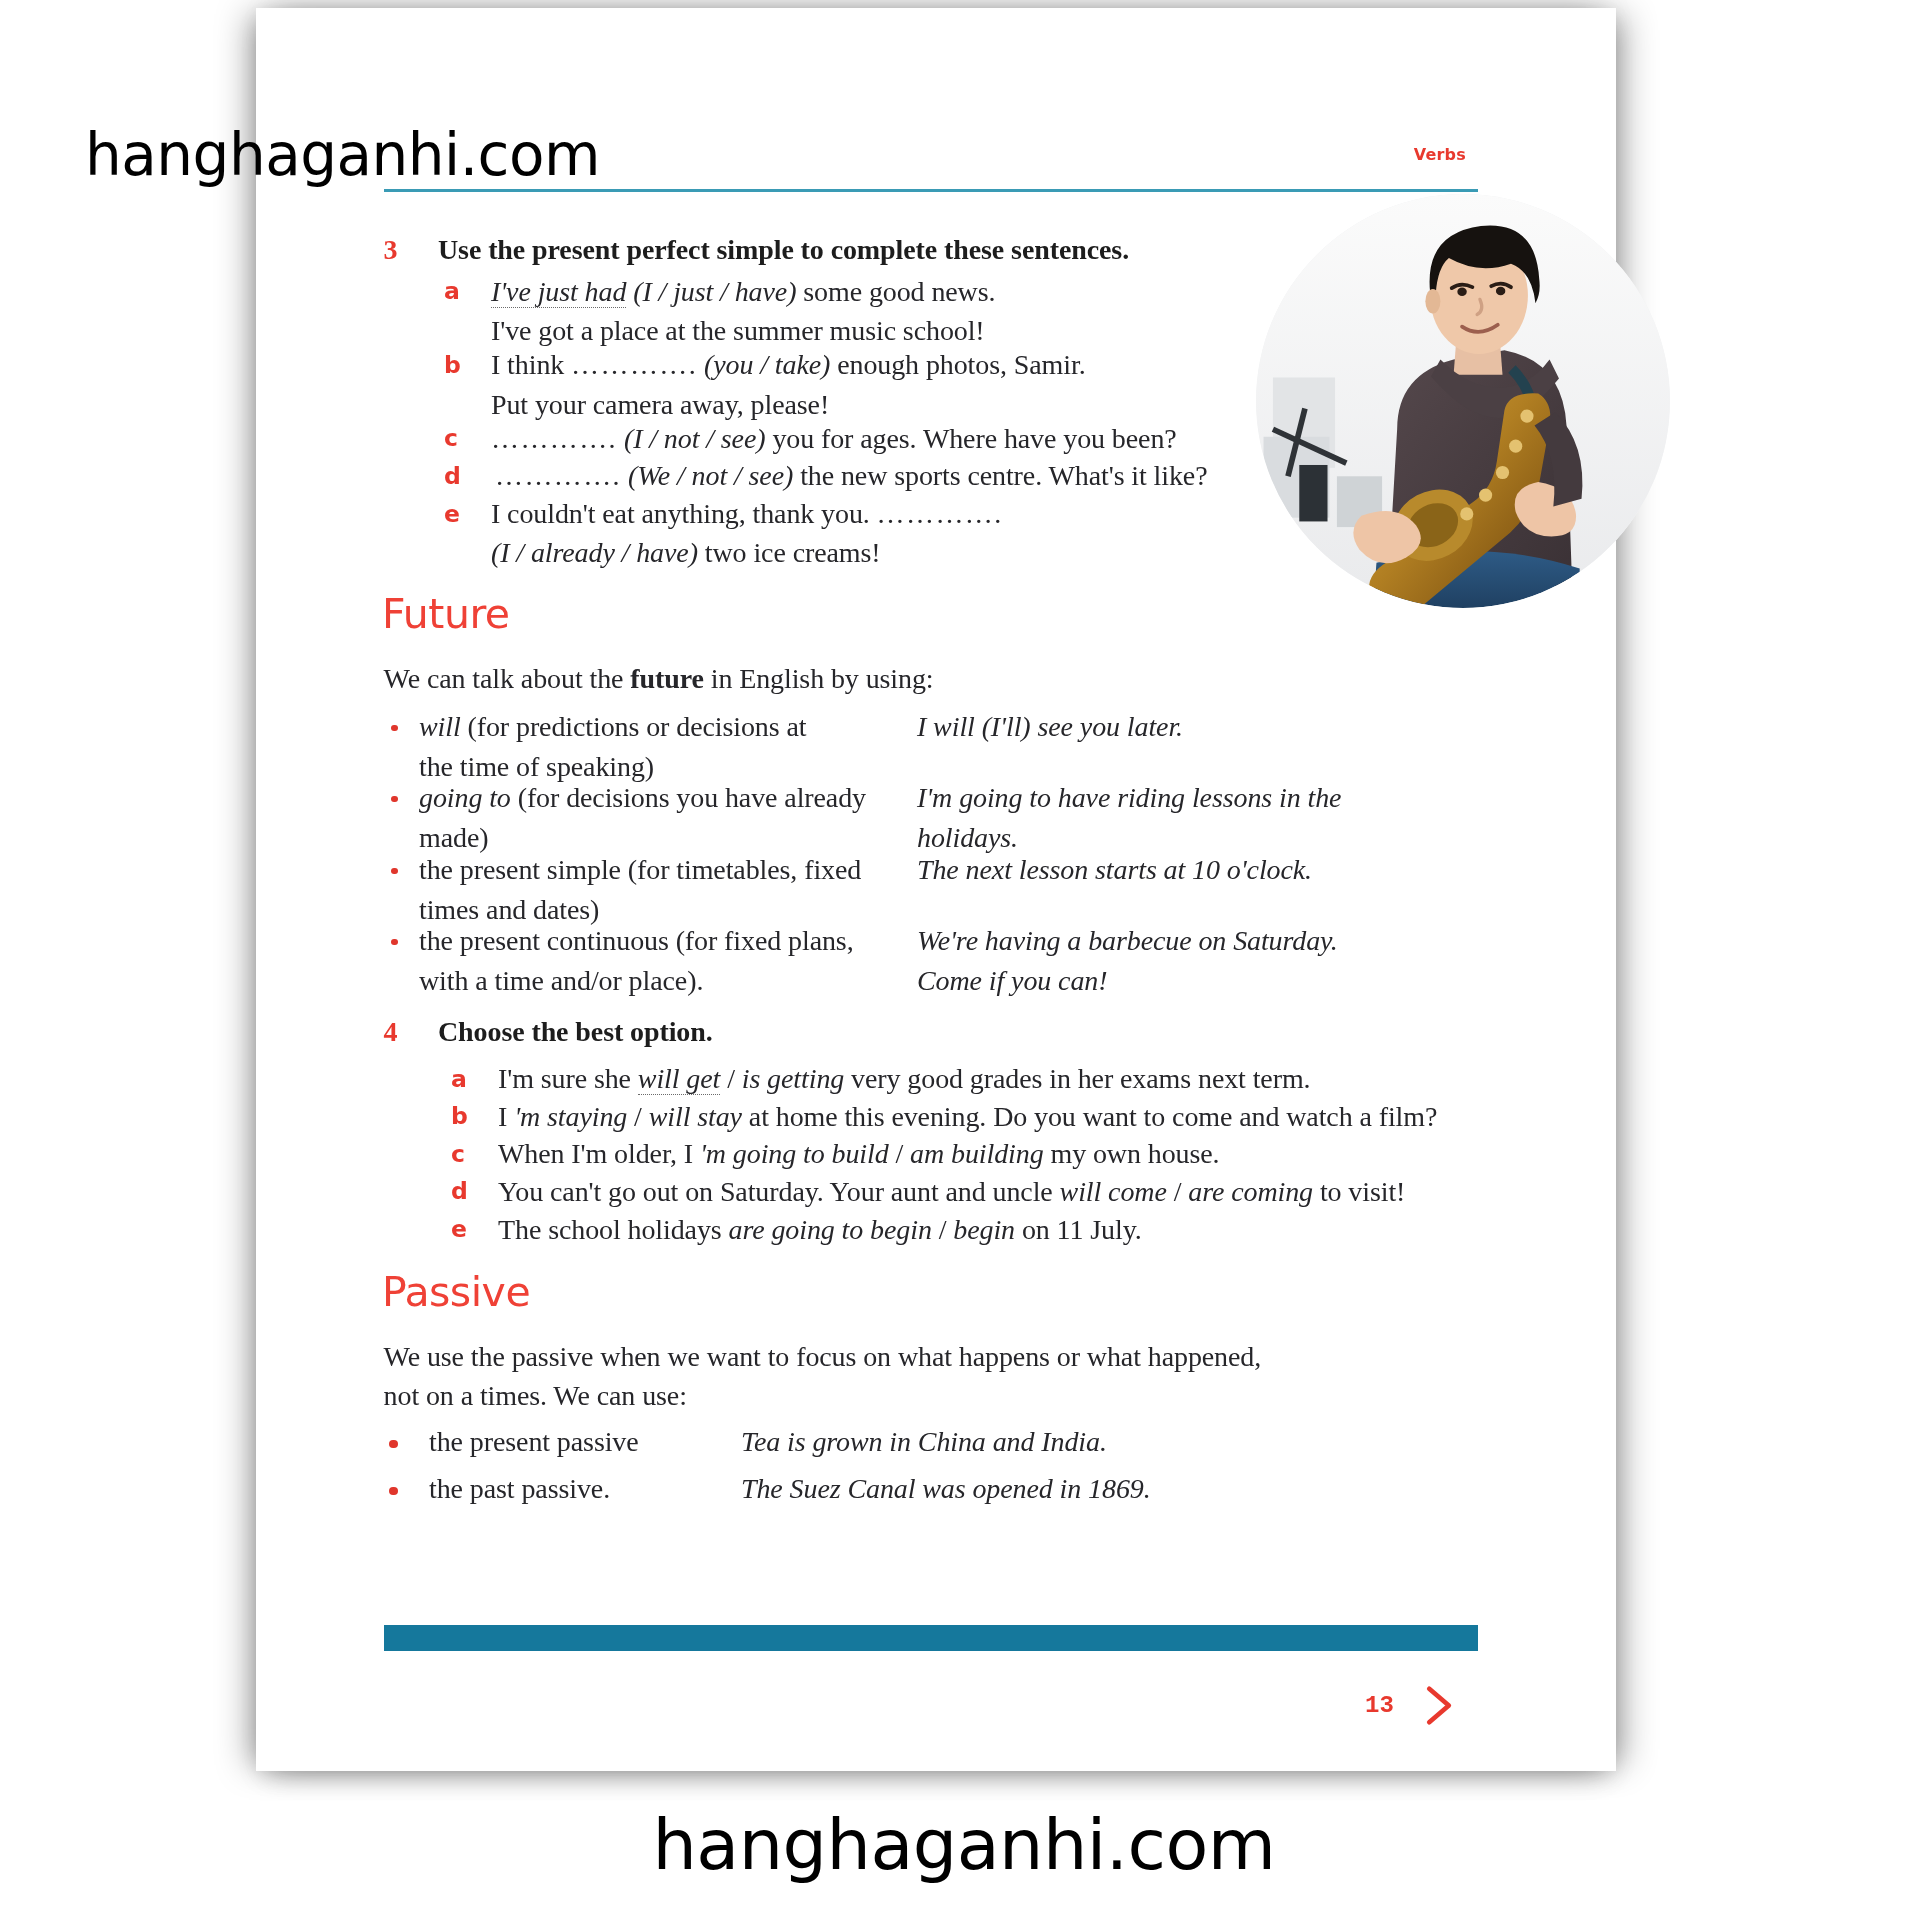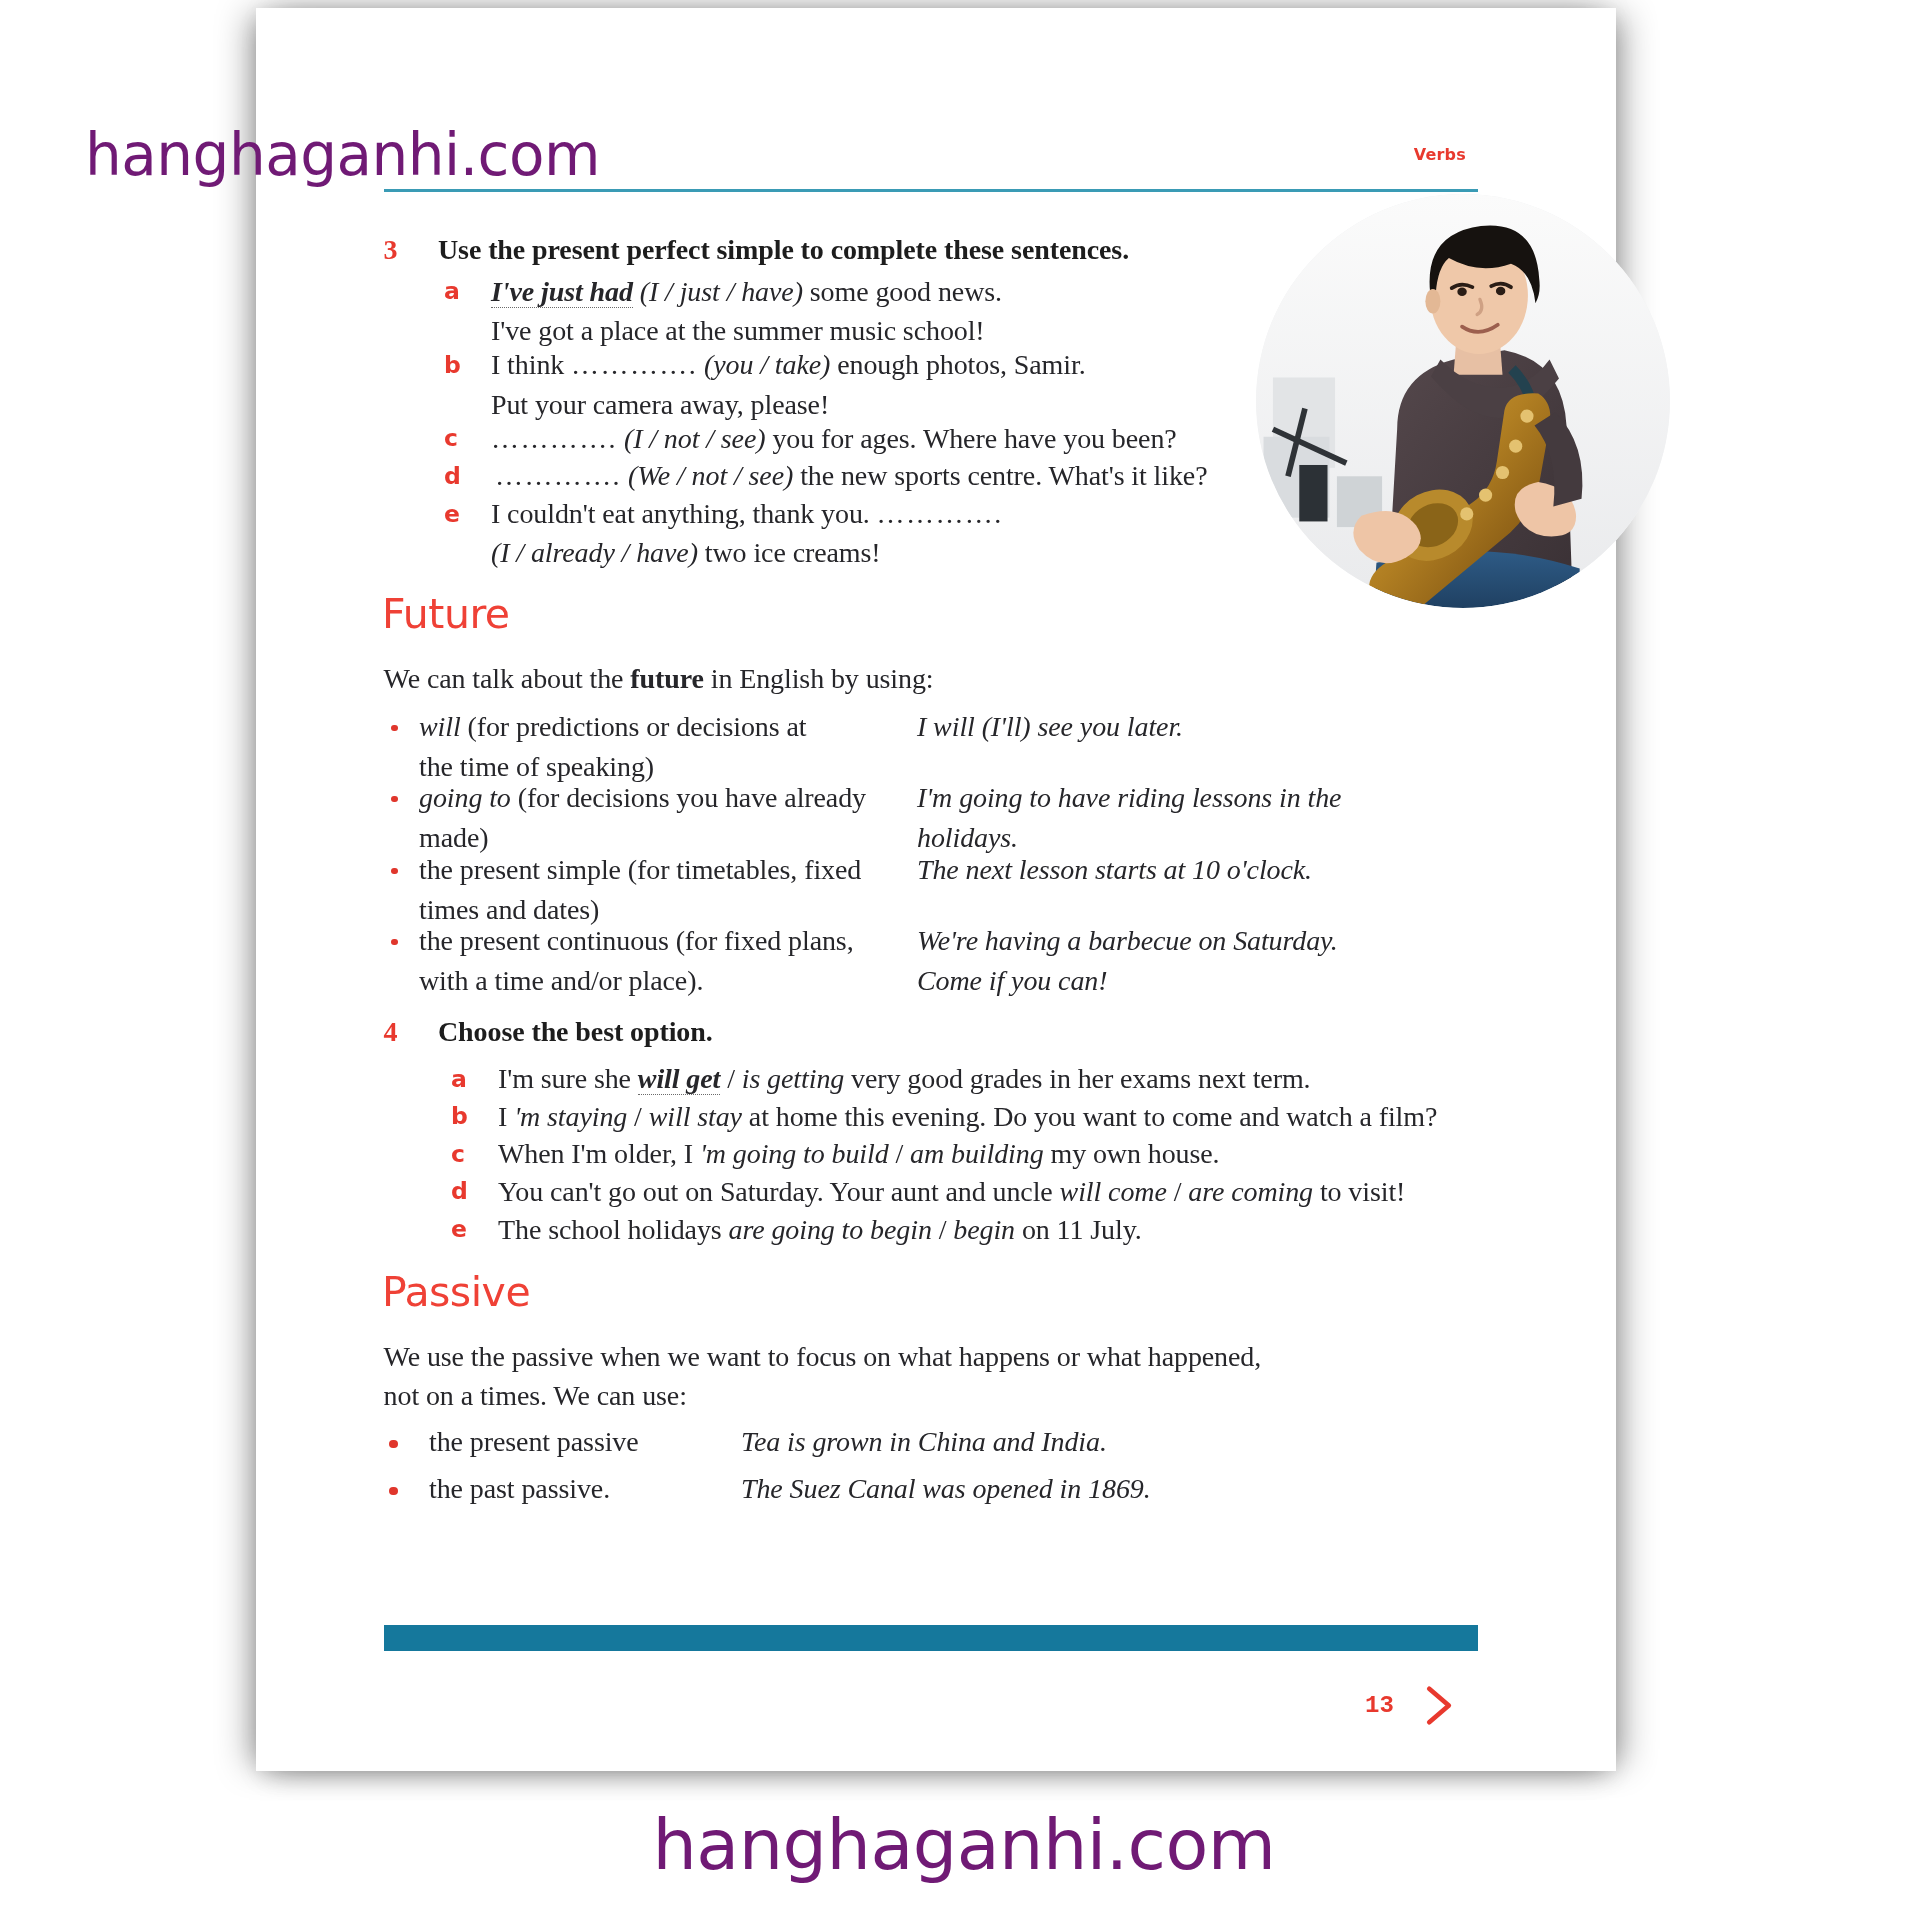--- a/index.html
+++ b/index.html
@@ -32,21 +32,21 @@
     position: absolute;
     left: 105px;
     top: 0;
     width: 1122px;
     height: 1763px;
   }
 
   
   .watermark {
     font-family: "DejaVu Sans", sans-serif;
-    color: #701a75;
+    color: #000000;
     font-weight: 400;
     letter-spacing: -0.5px;
     white-space: nowrap;
   }
   #watermark-top {
     position: absolute;
     left: 85px;
     top: 121px;
     font-size: 58px;
     z-index: 6;
@@ -119,21 +119,21 @@
     position: absolute;
     font-size: 28px;
     line-height: 40px;
     color: #26262a;
     letter-spacing: -0.1px;
     white-space: nowrap;
   }
   i { font-style: italic; }
   .ans {
     font-style: italic;
-    font-weight: 700;
+    font-weight: 400;
     border-bottom: 1.9px dotted #6a6a6a;
     padding-bottom: 0.9px;
   }
   .dots { letter-spacing: 1.4px; }
 
   
   .sec-head {
     position: absolute;
     color: #ef4136;
     font-family: "DejaVu Sans", sans-serif;

